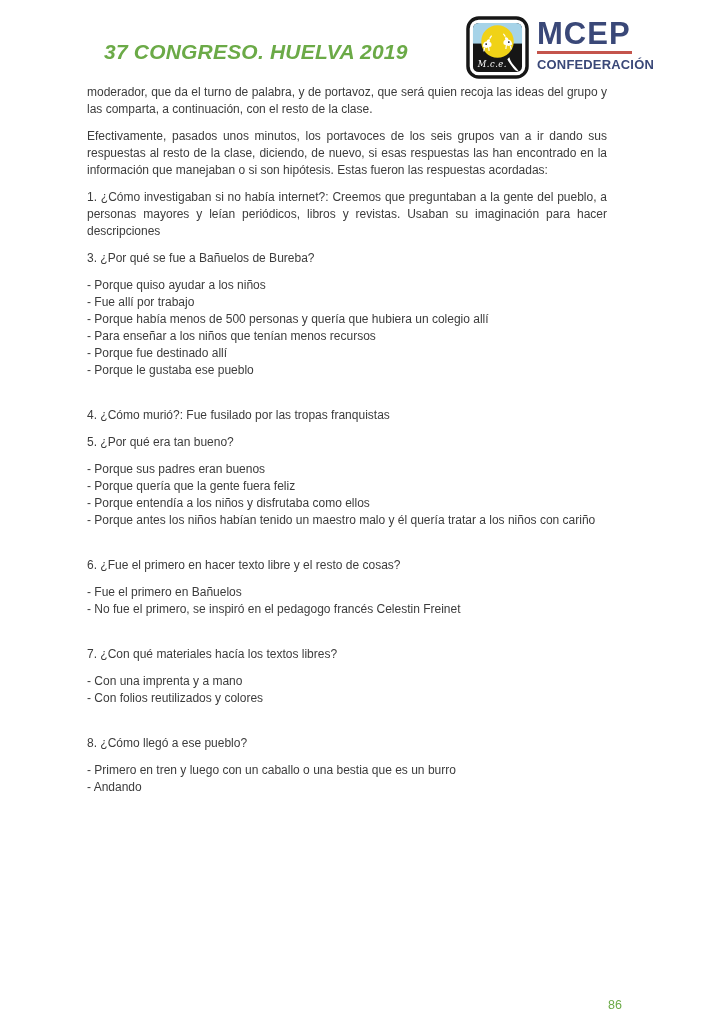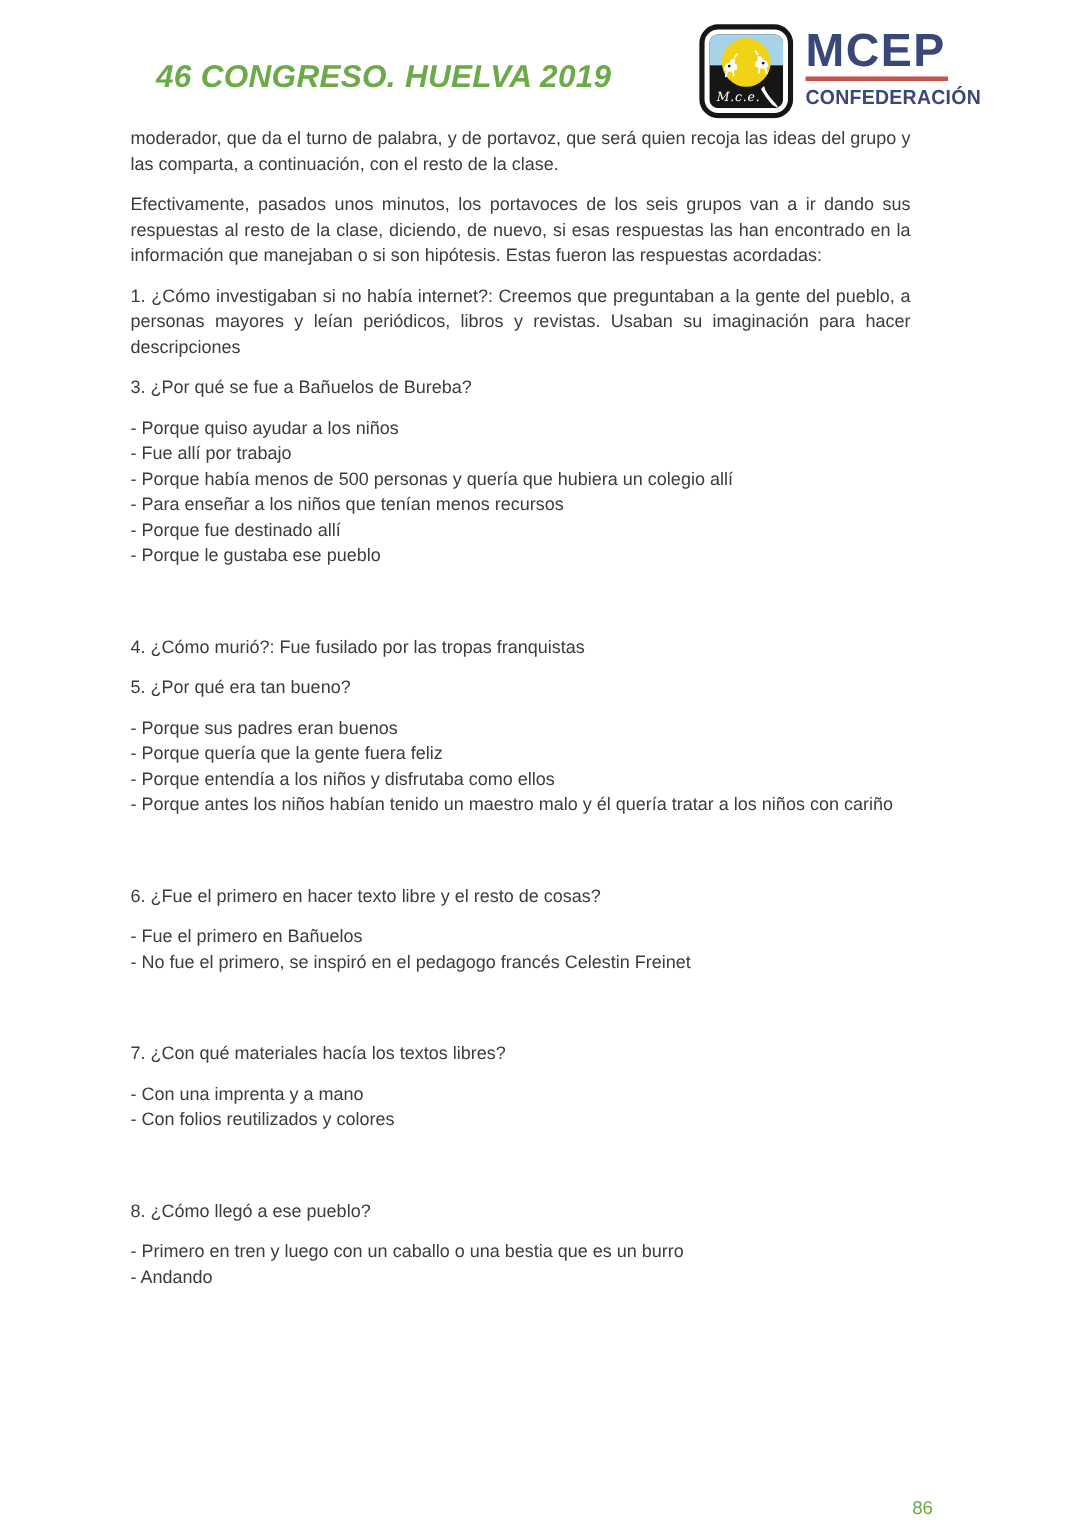--- a/index.html
+++ b/index.html
@@ -67,39 +67,39 @@
     top: 84px;
     width: 520px;
     font-size: 12px;
     line-height: 17px;
   }
   .para {
     margin: 0 0 10px 0;
     text-align: justify;
   }
   .qhead { text-align: left; }
-  .gap { margin-top: 44px; }
+  .gap { margin-top: 28px; }
   .bullets { margin: 0 0 10px 0; }
   .bline { line-height: 17px; white-space: nowrap; }
 
   
   .page-number {
     position: absolute;
     right: 103px;
     top: 998px;
     font-size: 12.5px;
     color: #6baa47;
   }
 </style>
 </head>
 <body>
 
 <div class="page">
 
-  <h1 class="page-title">46 CONGRESO. HUELVA 2019</h1>
+  <h1 class="page-title">37 CONGRESO. HUELVA 2019</h1>
 
   <div class="logo">
     <svg class="logo-badge" width="63" height="63" viewBox="0 0 64 64" aria-hidden="true">
       <rect x="2" y="2" width="60" height="60" rx="11" fill="#ffffff" stroke="#161616" stroke-width="3.5"></rect>
       <clipPath id="badgeClip">
           <rect x="7" y="7" width="50" height="50" rx="6"></rect>
         </clipPath>
       <g clip-path="url(#badgeClip)">
         <rect x="7" y="7" width="50" height="50" fill="#161616"></rect>
         <rect x="7" y="7" width="50" height="21" fill="#a6d3e8"></rect>

